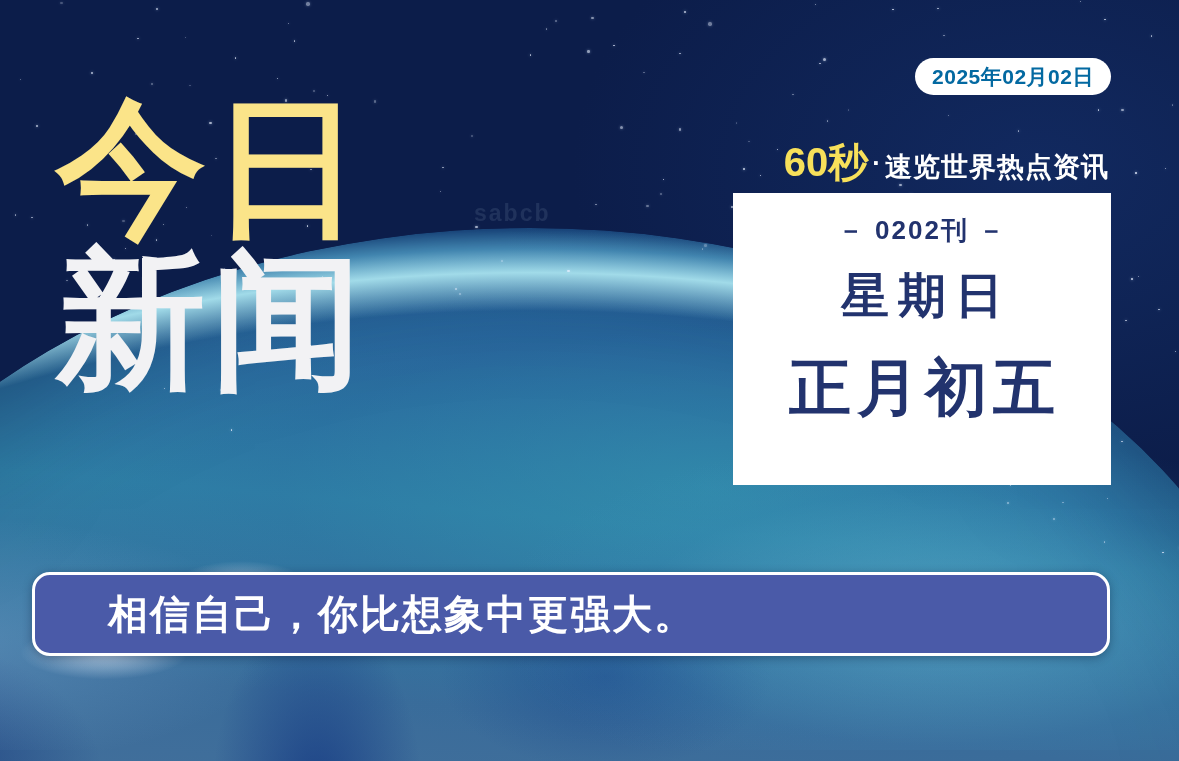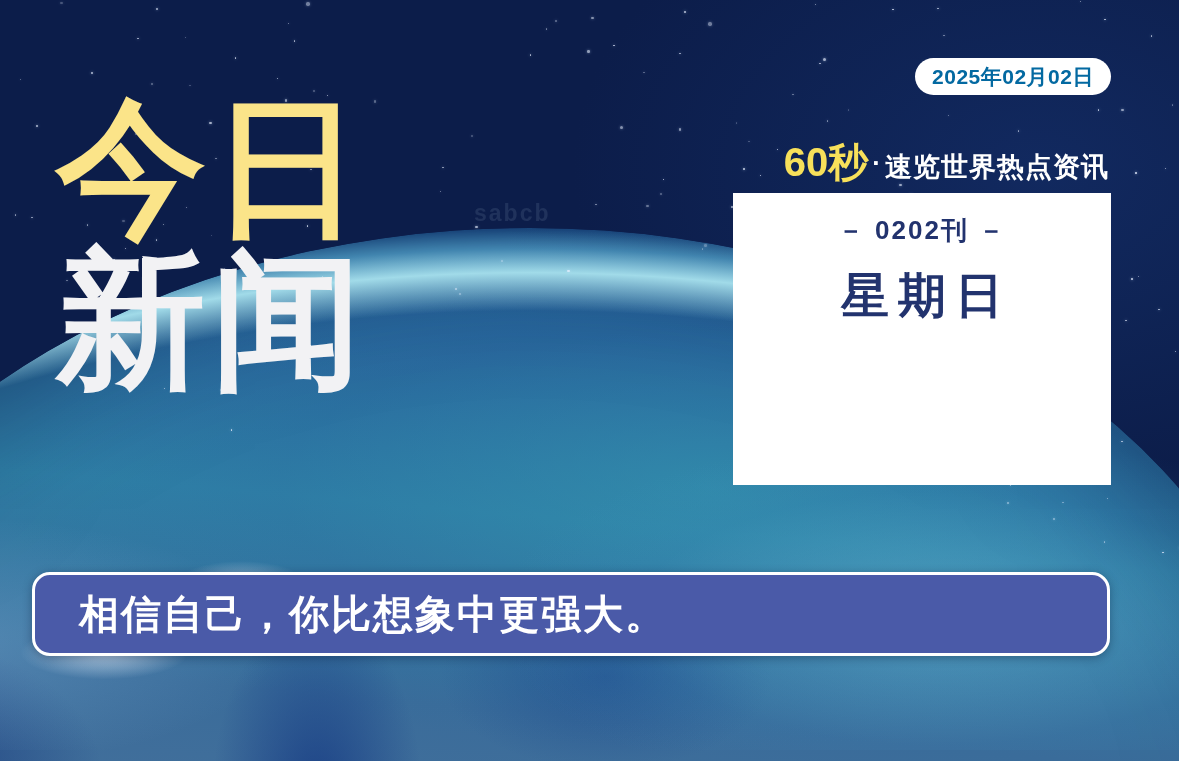--- a/index.html
+++ b/index.html
@@ -153,21 +153,21 @@
   }
 
   
   .quote{
     position:absolute; left:32px; top:572px;
     width:1078px; height:84px;
     background:#4a5aa8;
     border:3px solid #ffffff;
     border-radius:18px;
     display:flex; align-items:center;
-    padding-left:44px;
+    padding-left:73px;
     box-shadow:0 2px 10px rgba(5,15,45,.35);
   }
   .quote span{
     color:#ffffff;
     font-size:40px; font-weight:700; letter-spacing:2px;
     white-space:nowrap;
   }
 </style>
 </head>
 <body>
@@ -348,20 +348,21 @@
 
     <div class="date-pill">2025年02月02日</div>
 
     <div class="tagline">
       <span class="sec">60秒</span><span class="dot">·</span><span class="txt">速览世界热点资讯</span>
     </div>
 
     <div class="card">
       <div class="issue">－ 0202刊 －</div>
       <div class="weekday">星期日</div>
+      <div class="lunar">正月初五</div>
     </div>
 
   </div>
 
   <div class="quote">
     <span>相信自己，你比想象中更强大。</span>
   </div>
 
 </div>
 

